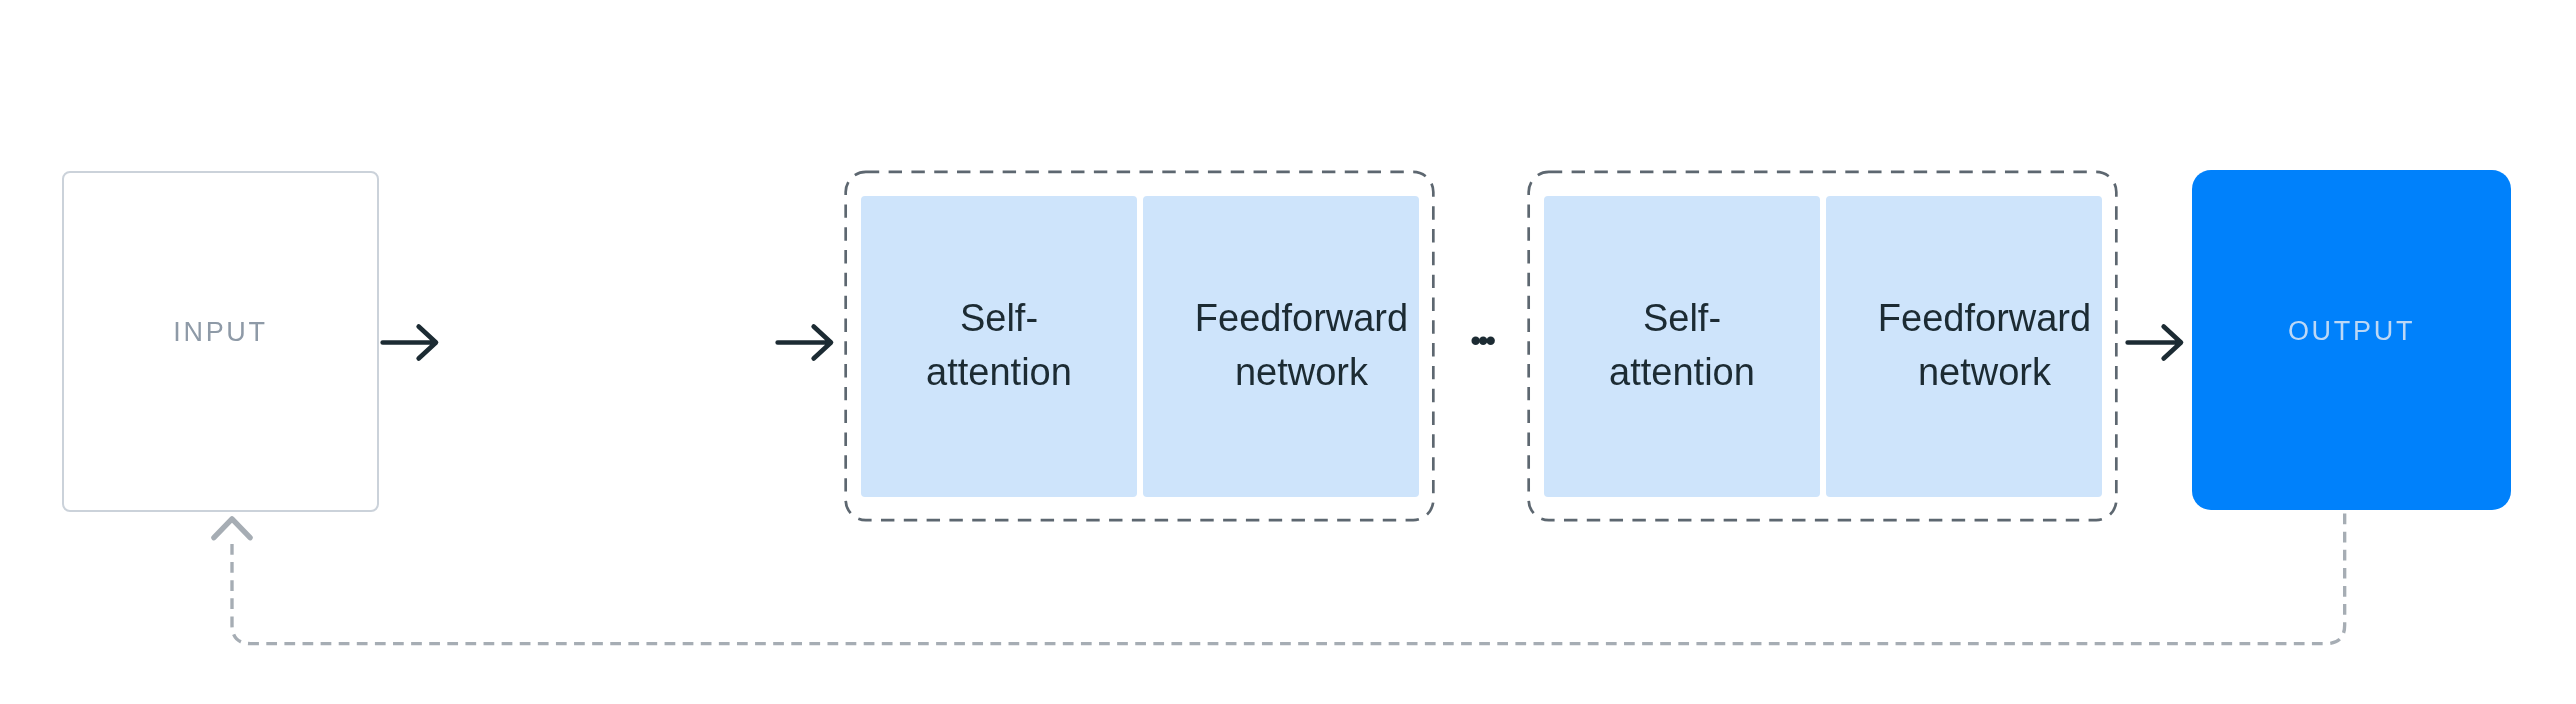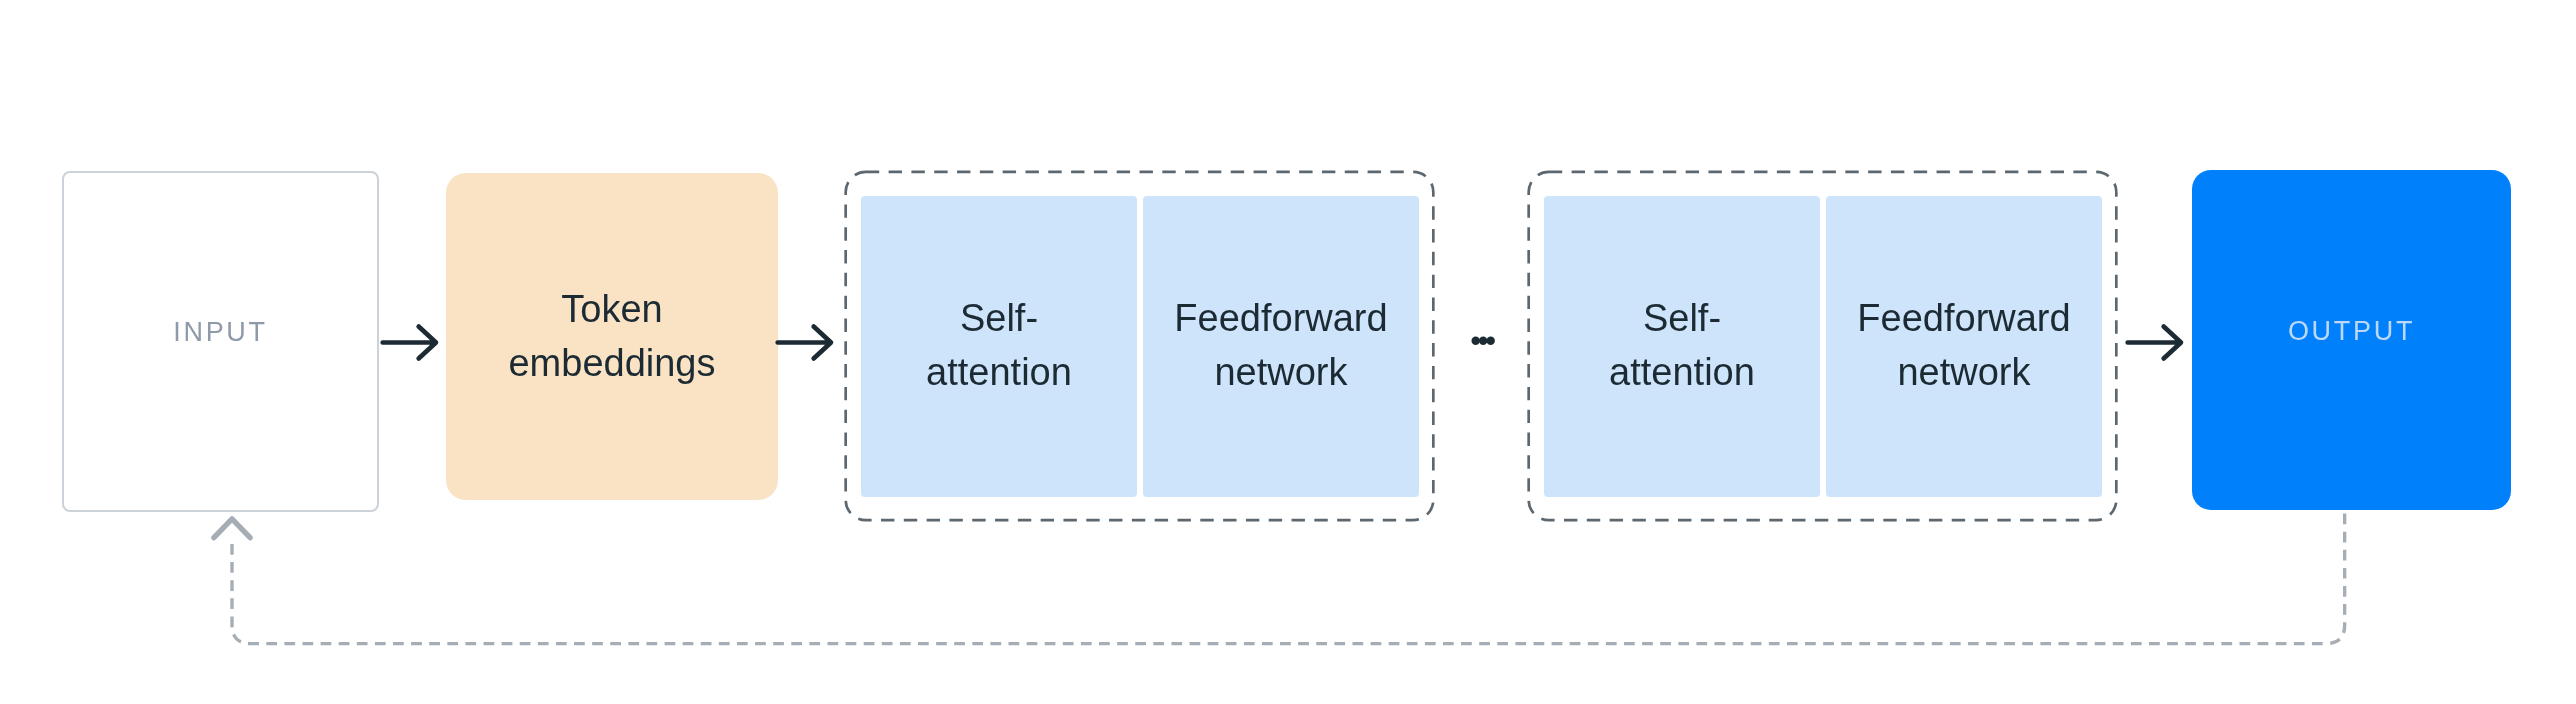--- a/index.html
+++ b/index.html
@@ -67,21 +67,21 @@
     position: absolute;
     top: 25.5px; width: 276px; height: 301px;
     background: #cee4fb;
     border-radius: 4px;
     display: flex;
     align-items: center;
     justify-content: center;
     text-align: center;
   }
   .inner-box-left  { left: 17px; }
-  .inner-box-right { left: 299px; }
+  .inner-box-right { left: 299px; justify-content: flex-end; }
   .inner-box .box-label { max-width: 201px; }
   .inner-box-right .box-label { max-width: 235px; }
   .output-box {
     left: 2192px; top: 170px; width: 319px; height: 340px;
     background: #0081fb;
     border-radius: 19px;
   }
   .output-box .kicker { color: #bcd8f6; }
   .output-box .box-label { color: #ffffff; }
   .flow-arrow {
@@ -126,23 +126,20 @@
 <div class="canvas">
 
   <div class="box input-box">
     <div class="kicker">INPUT</div>
   </div>
 
   <svg class="flow-arrow flow-arrow-1" viewBox="0 0 96 64">
     <path d="M4 32 H82 M58 8 L84 32 L58 56" fill="none" stroke="#1c2b33" stroke-width="7" stroke-linecap="round" stroke-linejoin="round"></path>
   </svg>
 
-  <div class="box embedding-box">
-    <div class="box-label">Token embeddings</div>
-  </div>
 
   <svg class="flow-arrow flow-arrow-2" viewBox="0 0 96 64">
     <path d="M4 32 H82 M58 8 L84 32 L58 56" fill="none" stroke="#1c2b33" stroke-width="7" stroke-linecap="round" stroke-linejoin="round"></path>
   </svg>
 
   <div class="layer-container layer-container-1">
     <svg class="dash-rect" viewBox="0 0 881 524">
       <rect x="2.5" y="2.5" width="876" height="519" rx="30" fill="none" stroke="#5d6770" stroke-width="4" stroke-dasharray="20 14"></rect>
     </svg>
     <div class="inner-box inner-box-left">

